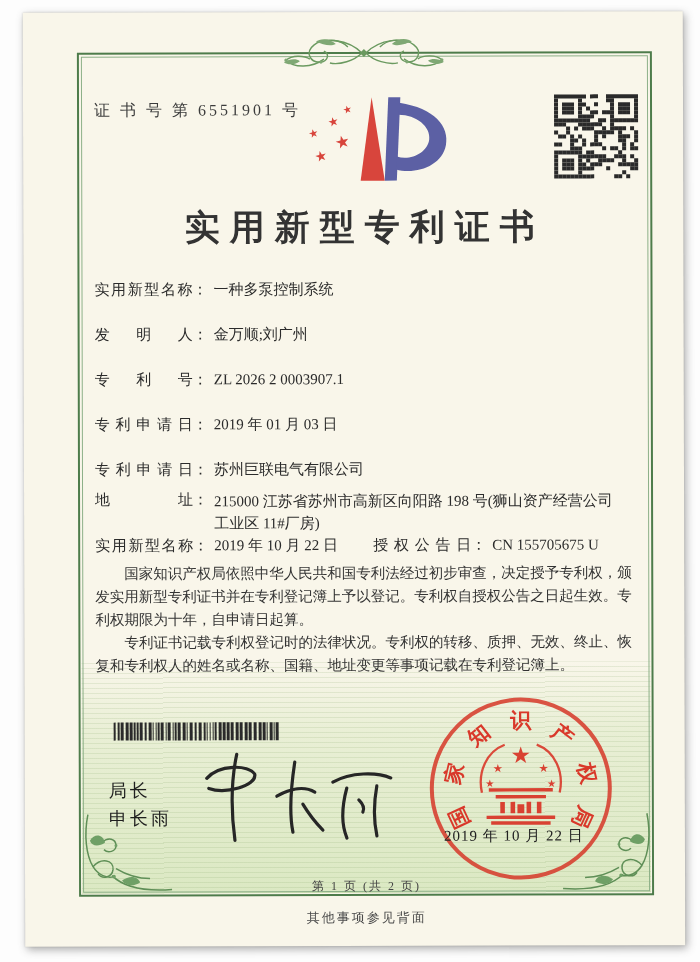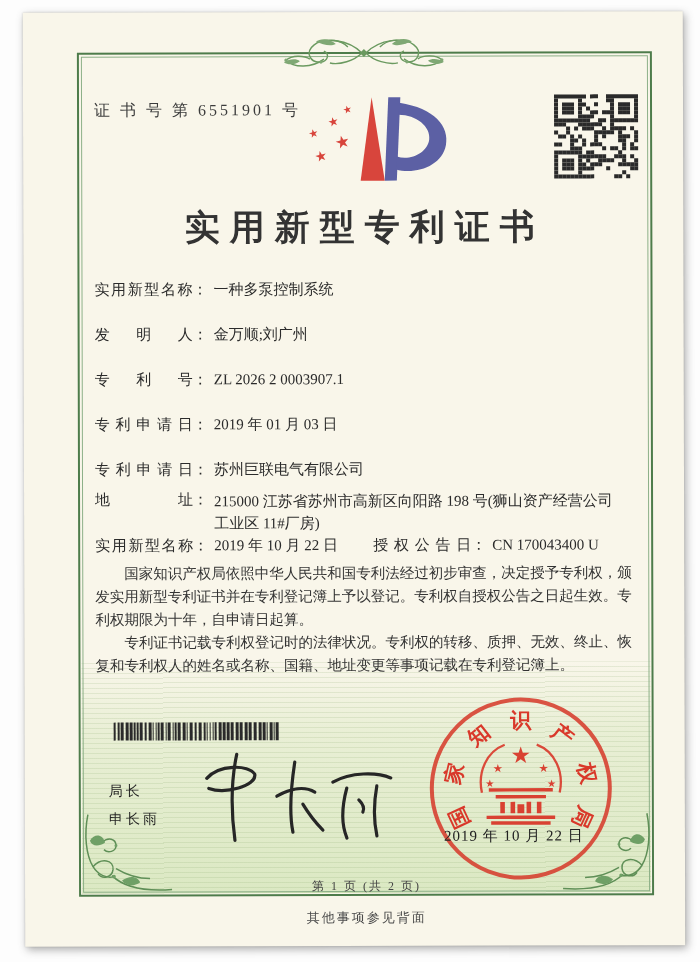--- a/index.html
+++ b/index.html
@@ -25,21 +25,21 @@
   .flabel{display:inline-block;width:98px;text-align:justify;text-align-last:justify;}
   .colon{display:inline-block;}
   .fvalue{display:inline-block;margin-left:6px;}
   .wrapval{white-space:normal;width:412px;vertical-align:top;line-height:22px;}
   .grant2{position:absolute;left:278px;top:0;}
   .paras{position:absolute;left:71px;top:550px;width:548px;font-size:14.5px;line-height:23px;color:#333;}
   .paras p{margin:0;text-indent:2em;}
   .barcode{position:absolute;left:89px;top:710px;height:18px;display:flex;}
   .barcode div{background:#2a2a2a;height:100%;}
   .officer{position:absolute;left:84px;top:764px;font-family:"Liberation Sans","DejaVu Sans",sans-serif;
-           font-size:14px;letter-spacing:3px;color:#1f1f1f;line-height:28px;z-index:3;}
+           font-size:18px;letter-spacing:3px;color:#1f1f1f;line-height:28px;z-index:3;}
   .sig{position:absolute;left:166px;top:736px;z-index:3;}
   .seal{position:absolute;left:405px;top:686px;width:182px;height:182px;border-radius:50%;
         border:4px solid rgba(214,55,40,.85);box-sizing:border-box;z-index:2;}
   .seal-chars span{position:absolute;left:50%;top:50%;width:24px;margin-left:-12px;margin-top:-14px;
         text-align:center;font-size:21px;font-weight:700;color:#d9382a;
         transform:rotate(var(--a)) translateY(-68px);}
   .seal-chars span:nth-child(1){--a:-115deg}.seal-chars span:nth-child(2){--a:-77deg}
   .seal-chars span:nth-child(3){--a:-38deg}.seal-chars span:nth-child(4){--a:0deg}
   .seal-chars span:nth-child(5){--a:38deg}.seal-chars span:nth-child(6){--a:77deg}
   .seal-chars span:nth-child(7){--a:115deg}
@@ -601,21 +601,21 @@
     </div>
     <div class="row" style="top:448px">
       <span class="flabel">专利申请日</span><span class="colon">：</span><span class="fvalue">苏州巨联电气有限公司</span>
     </div>
     <div class="row" style="top:478px">
       <span class="flabel">地址</span><span class="colon">：</span><span class="fvalue wrapval">215000 江苏省苏州市高新区向阳路 198 号(狮山资产经营公司工业区 11#厂房)</span>
     </div>
     <div class="row" style="top:524px">
       <span class="flabel">实用新型名称</span><span class="colon">：</span><span class="fvalue">2019 年 10 月 22 日</span>
       <span class="grant2">
-        <span class="flabel">授权公告日</span><span class="colon">：</span><span class="fvalue">CN 170043400 U</span>
+        <span class="flabel">授权公告日</span><span class="colon">：</span><span class="fvalue">CN 155705675 U</span>
       </span>
     </div>
 
     <div class="paras">
       <p>国家知识产权局依照中华人民共和国专利法经过初步审查，决定授予专利权，颁发实用新型专利证书并在专利登记簿上予以登记。专利权自授权公告之日起生效。专利权期限为十年，自申请日起算。</p>
       <p>专利证书记载专利权登记时的法律状况。专利权的转移、质押、无效、终止、恢复和专利权人的姓名或名称、国籍、地址变更等事项记载在专利登记簿上。</p>
     </div>
 
     <div class="barcode">
         <div style="width: 2px; margin-right: 2px;"></div>

